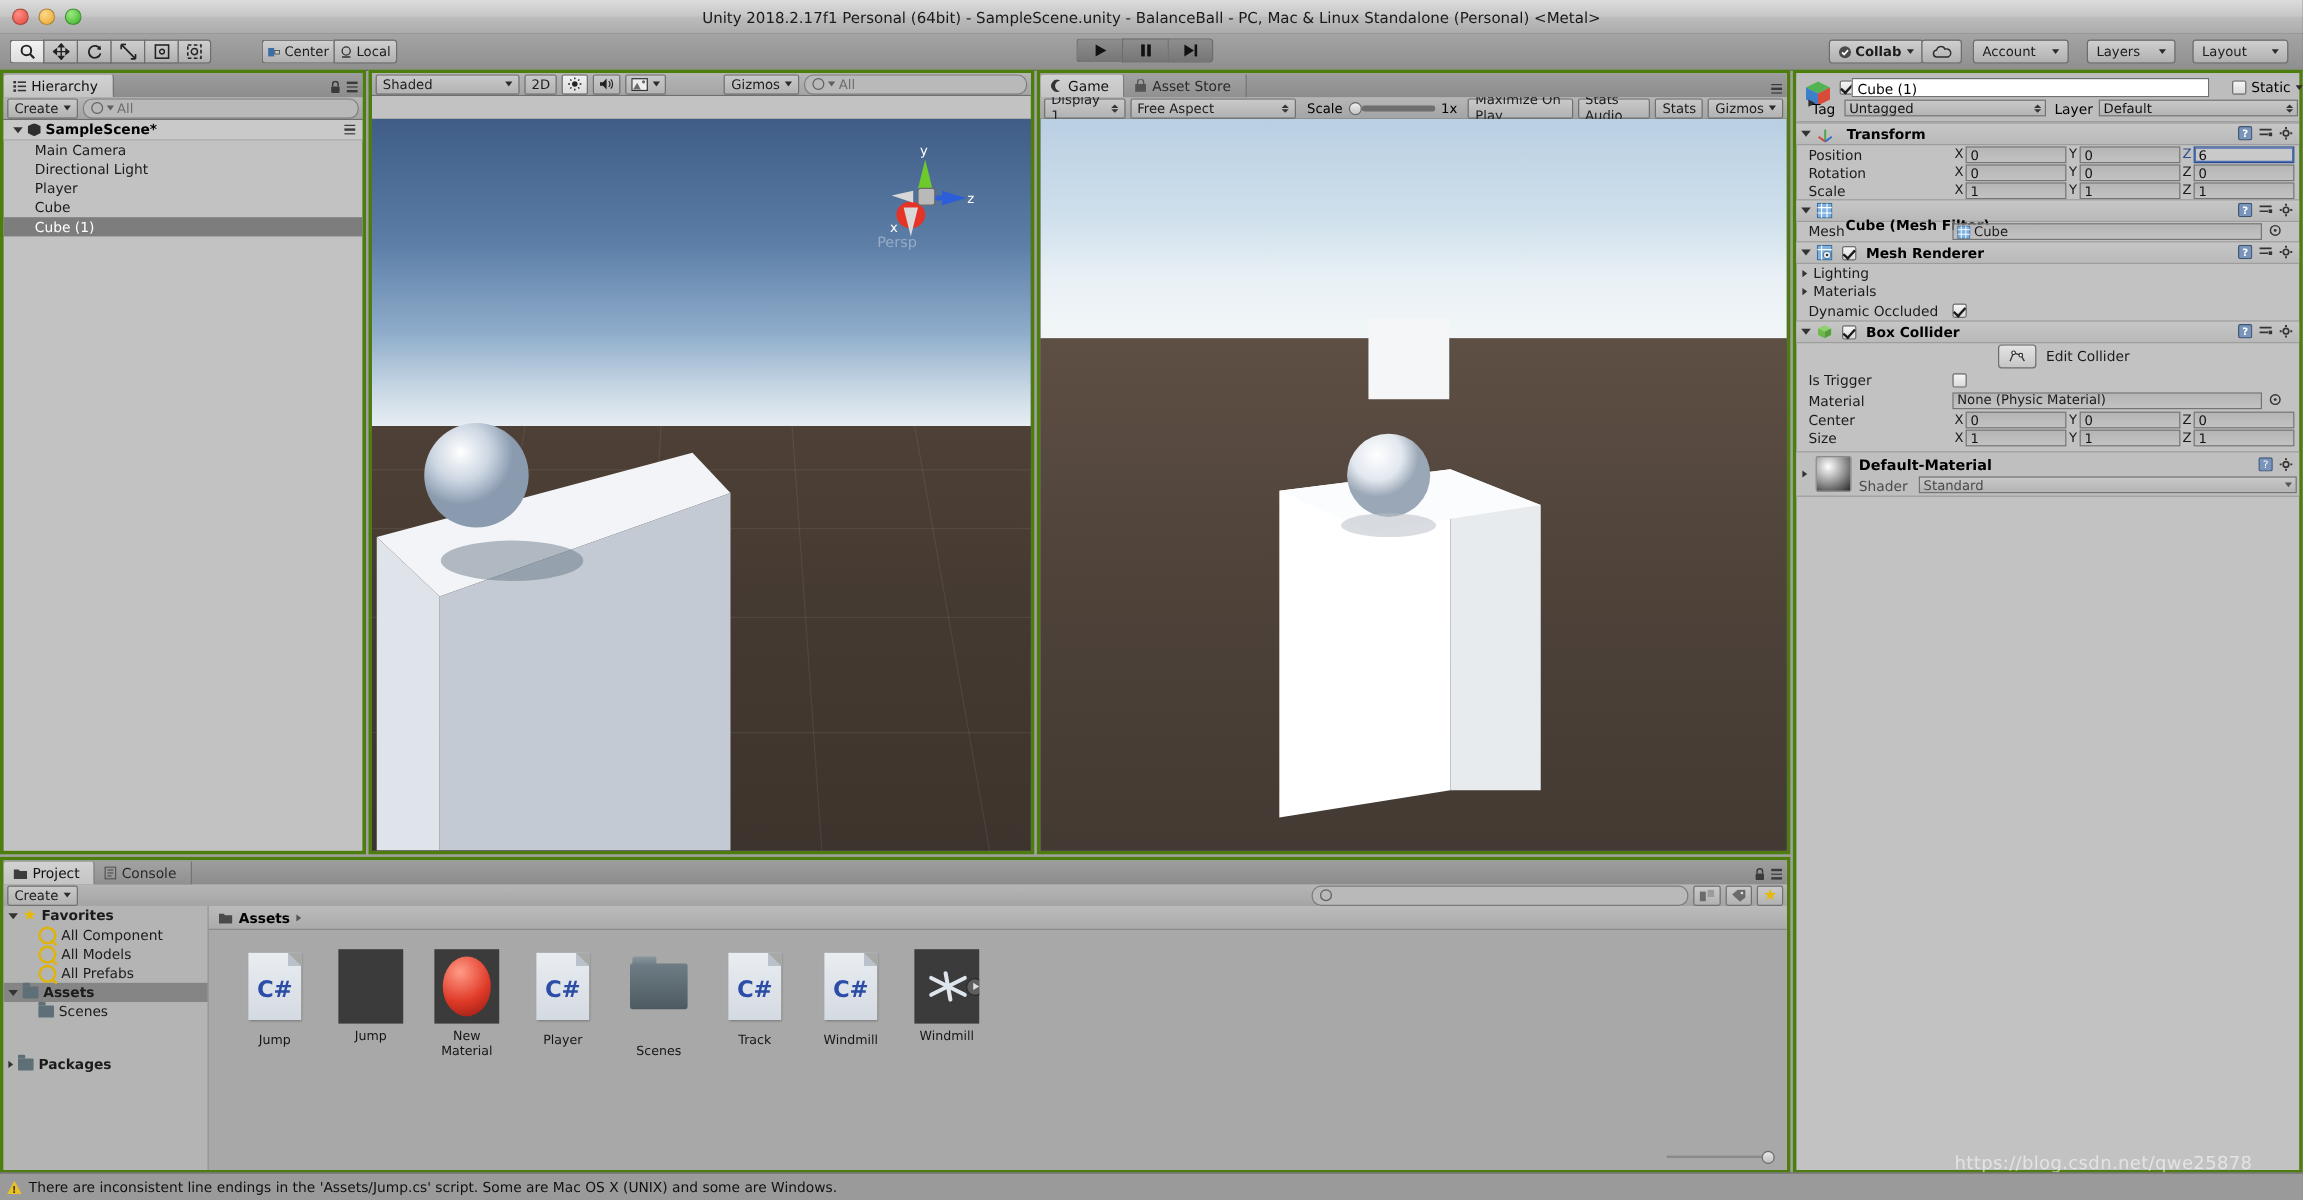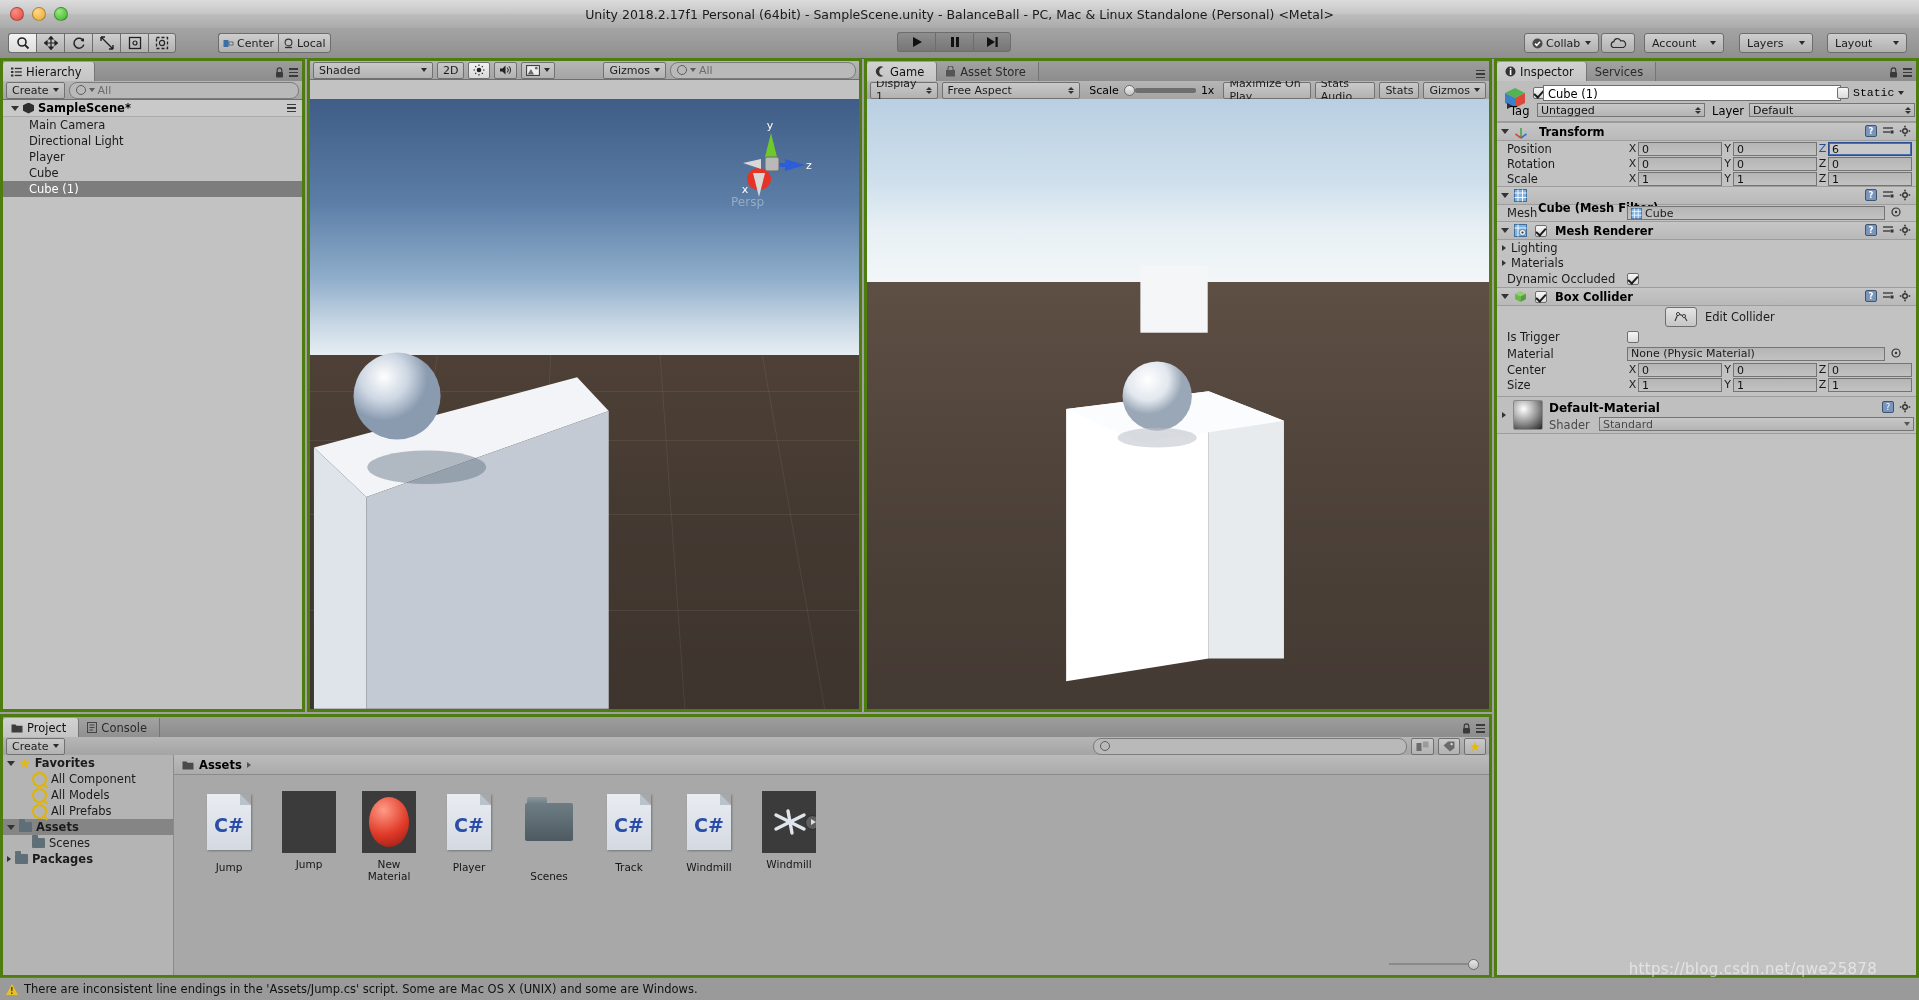--- a/index.html
+++ b/index.html
@@ -226,21 +226,21 @@
           </svg>
       </div>
       <div class="tbtn dark" style="width:38px;">
         <svg width="12" height="12" viewBox="0 0 12 12">
             <polygon points="1,1 9,6 1,11" fill="#111"></polygon>
             <rect x="9.5" y="1" width="2.2" height="10" fill="#111"></rect>
           </svg>
       </div>
     </div>
 
-    <div class="tb-group" style="left:1524px;top:5px;">
+    <div class="tb-group" style="left:1524px;top:5px;font-weight:bold;">
       <div class="tbtn" style="border-radius:3px;border-right-width:1px;padding:0 7px;">
         <svg width="11" height="11" viewBox="0 0 11 11">
             <circle cx="5.5" cy="5.5" r="5" fill="#4a4a4a"></circle>
             <path d="M3 5.6 L4.8 7.4 L8 3.8" stroke="#fff" stroke-width="1.5" fill="none"></path>
           </svg>
         <span class="cap">Collab</span>
         <span class="arrow-dn"></span>
       </div>
     </div>
     <div class="tb-group" style="left:1601px;top:5px;">
@@ -510,55 +510,31 @@
         <polygon points="200,313 344,295 344,565 200,588" fill="#ffffff"></polygon>
         <polygon points="344,295 420,325 420,565 344,565" fill="#e8ebee"></polygon>
         <polygon points="200,313 275,347 420,325 344,295" fill="#fbfcfd"></polygon>
         <circle cx="292" cy="300" r="35" fill="url(#gsg)"></circle>
         <ellipse cx="292" cy="342" rx="40" ry="10" fill="#b9bfc6" opacity=".55"></ellipse>
       </svg>
     </div>
   </div>
 
   <div class="panel" id="inspector">
-    <div class="tabrow">
-      <div class="tab active">
-        <svg width="11" height="11" viewBox="0 0 11 11">
-            <circle cx="5.5" cy="5.5" r="5" fill="#333"></circle>
-            <rect x="4.8" y="4" width="1.6" height="5" fill="#fff"></rect>
-            <rect x="4.8" y="1.8" width="1.6" height="1.6" fill="#fff"></rect>
-          </svg>
-        <span>Inspector</span>
-      </div>
-      <div class="tab">
-        <span>Services</span>
-      </div>
-      <div class="tab-right">
-        <svg width="9" height="11" viewBox="0 0 9 11">
-            <path d="M2.2 5 V3.2 a2.3 2.3 0 0 1 4.6 0 V5" fill="none" stroke="#3a3a3a" stroke-width="1.2"></path>
-            <rect x="1" y="5" width="7" height="5.4" fill="#3a3a3a" rx="1"></rect>
-          </svg>
-        <div class="burger-wrap">
-            <i style="display:block;width:9px;height:1.5px;background:#3a3a3a;"></i>
-            <i style="display:block;width:9px;height:1.5px;background:#3a3a3a;"></i>
-            <i style="display:block;width:9px;height:1.5px;background:#3a3a3a;"></i>
-          </div>
-      </div>
-    </div>
 
     <div class="insp-head">
       <svg class="cube-ico" viewBox="0 0 24 24">
         <polygon points="12,2 22,7 12,12 2,7" fill="#51b352"></polygon>
         <polygon points="2,7 12,12 12,22 2,17" fill="#3d7fc9"></polygon>
         <polygon points="22,7 12,12 12,22 22,17" fill="#d84a3a"></polygon>
         <polygon points="4,17 10,20 4,23" fill="#2e2e2e"></polygon>
       </svg>
       <div class="chk on" style="position:absolute;left:36px;top:6px;"></div>
       <div class="namefield">Cube (1)</div>
-      <div style="position:absolute;left:340px;top:5px;display:flex;align-items:center;gap:4px;font-family:Liberation Mono, monospace;">
+      <div style="position:absolute;left:363px;top:5px;display:flex;align-items:center;gap:4px;">
         <span class="chk"></span>
         <span style="font-size:11.5px;">Static</span>
         <span class="arrow-dn" style="margin:0;"></span>
       </div>
       <div style="position:absolute;left:13px;top:23px;font-size:11.5px;">Tag</div>
       <div class="dropdown" style="position:absolute;left:40px;top:22px;width:168px;">
         <span>Untagged</span>
         <span class="stepper">
             <i class="u"></i>
             <i class="d"></i>
@@ -909,21 +885,21 @@
           <div class="p-row sel" style="padding-left: 4px;">
             <span class="tri open"></span>
             <span class="folder"></span>
             <span style="font-weight: bold;">Assets</span>
           </div>
           <div class="p-row" style="padding-left: 20px;">
             <span style="width: 5px;"></span>
             <span class="folder"></span>
             <span>Scenes</span>
           </div>
-          <div class="p-row" style="padding-left: 4px;">
+          <div class="p-row" style="padding-left: 4px; margin-top: 28px;">
             <span class="tri"></span>
             <span class="folder"></span>
             <span style="font-weight: bold;">Packages</span>
           </div>
         </div>
     </div>
     <div class="proj-right">
       <div class="crumb">
         <svg width="12" height="10" viewBox="0 0 12 10">
             <path d="M0.5 9.5V1.5h4l1 1.3h6V9.5z" fill="#4a4a4a"></path>

